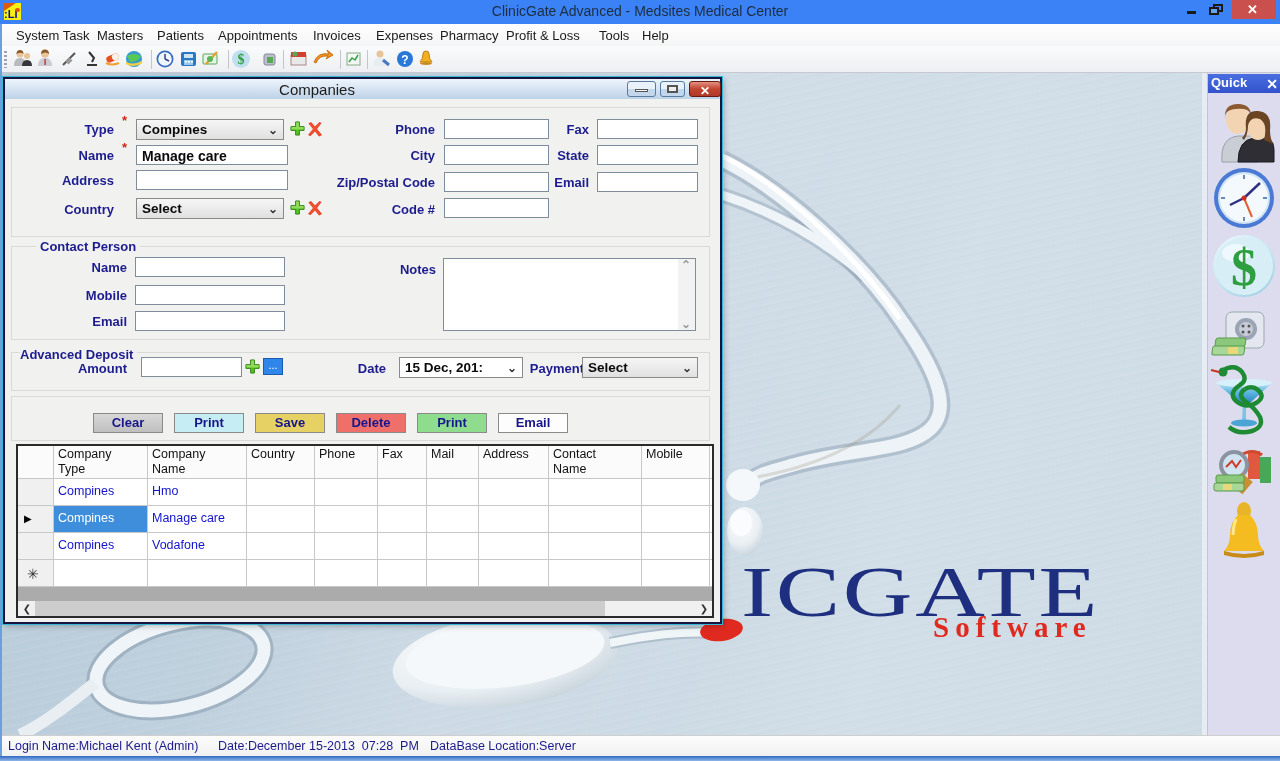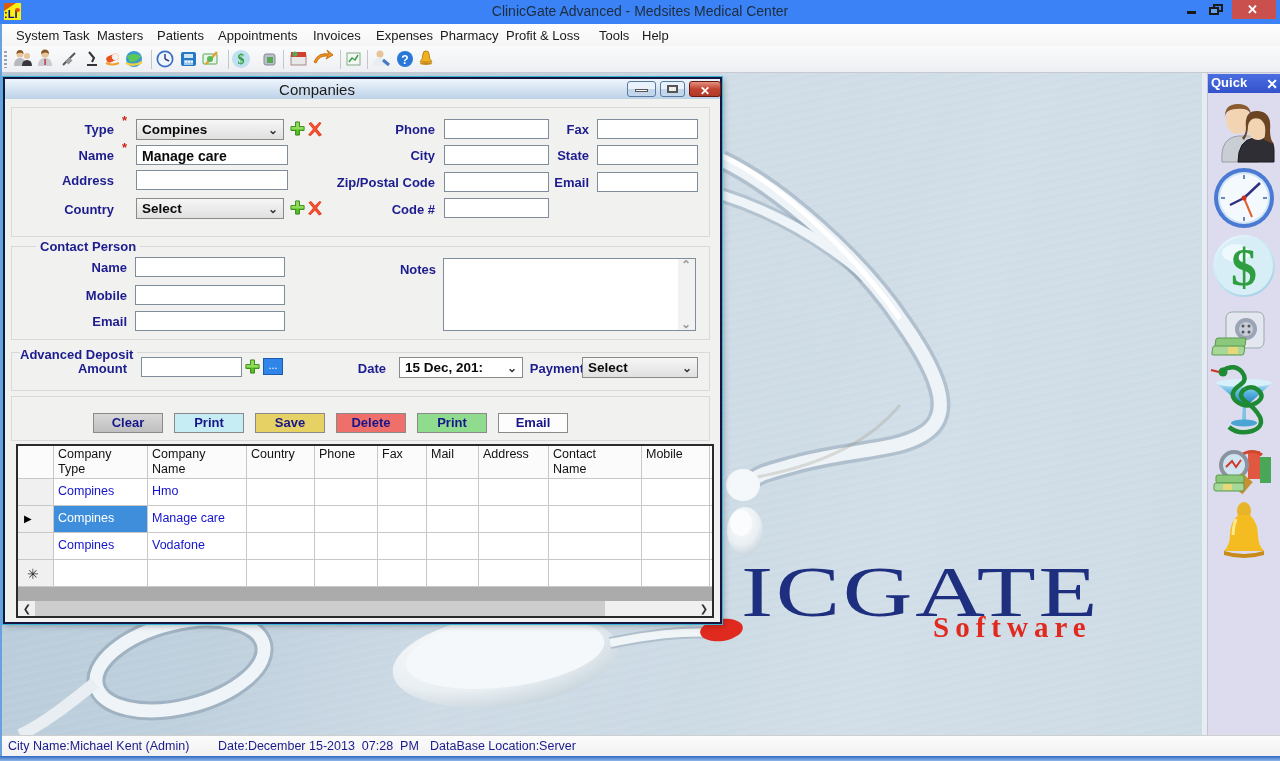--- a/index.html
+++ b/index.html
@@ -440,18 +440,18 @@
             <div id="hscroll">
               <div class="la" style="left:1px">❮</div>
               <div class="thumb"></div>
               <div class="ra" style="left:678px">❯</div>
             </div>
           </div>
       </div>
     </div>
   </div>
   <div id="statusbar">
-    <span style="left:8px">City Name:Michael Kent (Admin)</span>
+    <span style="left:8px">Login Name:Michael Kent (Admin)</span>
     <span style="left:218px">Date:December 15-2013&nbsp; 07:28&nbsp; PM</span>
     <span style="left:430px">DataBase Location:Server</span>
   </div>
   <div id="bluestrip"></div>
 </div>
 
 </body></html>

